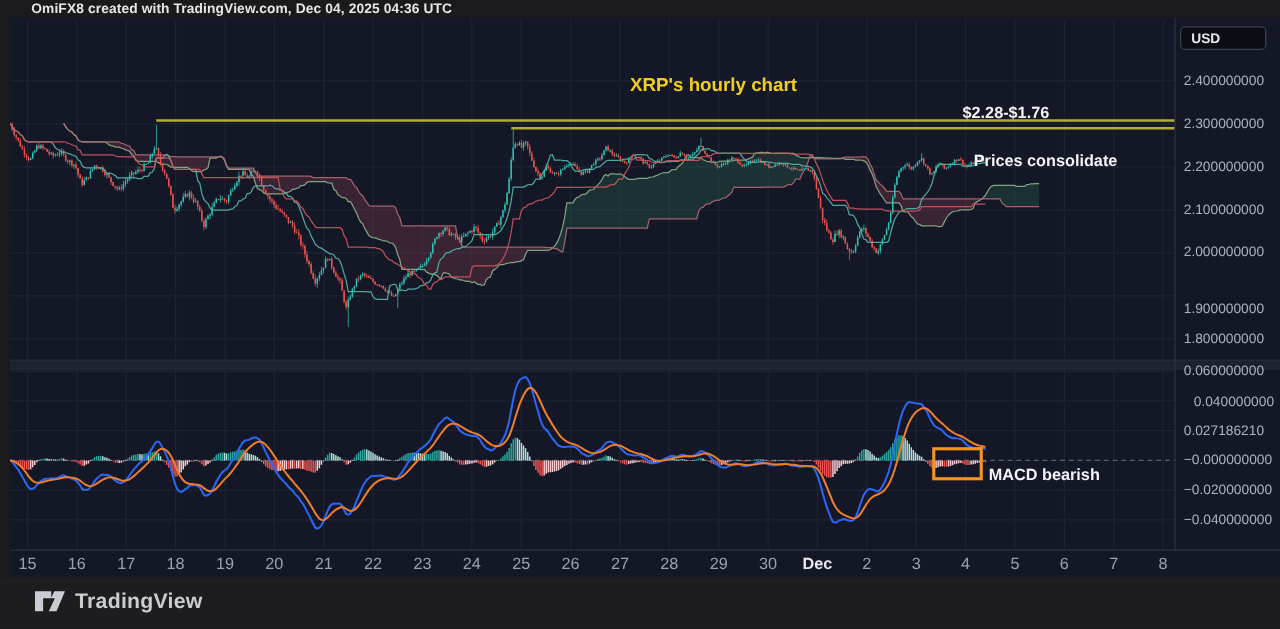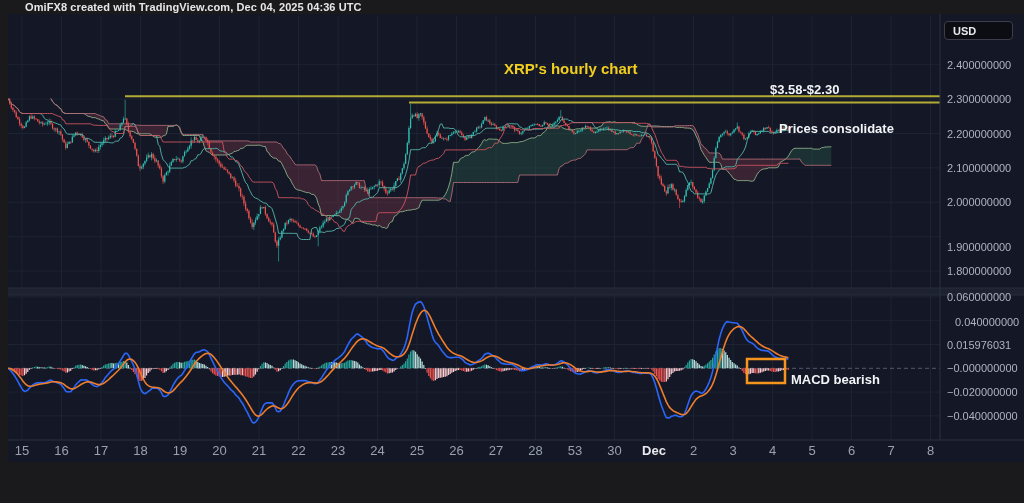--- a/index.html
+++ b/index.html
@@ -77,53 +77,62 @@
         <div class="price-label" style="top: 79.1px;">2.300000000</div>
         <div class="price-label" style="top: 113.5px;">2.200000000</div>
         <div class="price-label" style="top: 147.9px;">2.100000000</div>
         <div class="price-label" style="top: 182.3px;">2.000000000</div>
         <div class="price-label" style="top: 216.7px; margin-top: 10px;">1.900000000</div>
         <div class="price-label" style="top: 251.1px;">1.800000000</div>
       </div>
     <div id="macd-axis">
         <div class="price-label" style="top: 276.9px;">0.060000000</div>
         <div class="price-label" style="top: 302px; margin-left: 8px;">0.040000000</div>
-        <div class="price-label" style="top: 324.5px;">0.015976031</div>
+        <div class="price-label" style="top: 324.5px;">0.027186210</div>
         <div class="price-label" style="top: 348.3px;">−0.000000000</div>
         <div class="price-label" style="top: 372.1px;">−0.020000000</div>
         <div class="price-label" style="top: 395.9px;">−0.040000000</div>
       </div>
     <div id="time-axis">
         <div class="time-label" style="left: 22px; top: 430px;">15</div>
         <div class="time-label" style="left: 61.5px; top: 430px;">16</div>
         <div class="time-label" style="left: 101px; top: 430px;">17</div>
         <div class="time-label" style="left: 140.5px; top: 430px;">18</div>
         <div class="time-label" style="left: 180px; top: 430px;">19</div>
         <div class="time-label" style="left: 219.5px; top: 430px;">20</div>
         <div class="time-label" style="left: 259px; top: 430px;">21</div>
         <div class="time-label" style="left: 298.5px; top: 430px;">22</div>
         <div class="time-label" style="left: 338px; top: 430px;">23</div>
         <div class="time-label" style="left: 377.5px; top: 430px;">24</div>
         <div class="time-label" style="left: 417px; top: 430px;">25</div>
         <div class="time-label" style="left: 456.5px; top: 430px;">26</div>
         <div class="time-label" style="left: 496px; top: 430px;">27</div>
         <div class="time-label" style="left: 535.5px; top: 430px;">28</div>
-        <div class="time-label" style="left: 575px; top: 430px;">53</div>
+        <div class="time-label" style="left: 575px; top: 430px;">29</div>
         <div class="time-label" style="left: 614.5px; top: 430px;">30</div>
         <div class="time-label bold" style="left: 654px; top: 430px;">Dec</div>
         <div class="time-label" style="left: 693.5px; top: 430px;">2</div>
         <div class="time-label" style="left: 733px; top: 430px;">3</div>
         <div class="time-label" style="left: 772.5px; top: 430px;">4</div>
         <div class="time-label" style="left: 812px; top: 430px;">5</div>
         <div class="time-label" style="left: 851.5px; top: 430px;">6</div>
         <div class="time-label" style="left: 891px; top: 430px;">7</div>
         <div class="time-label" style="left: 930.5px; top: 430px;">8</div>
       </div>
 
     <div class="usd-button">USD</div>
 
     <div class="annotation ann-title" id="ann-title" style="left: 457px; top: 46px; margin-left: 47px;">XRP's hourly chart</div>
-    <div class="annotation ann-white" id="ann-resistance" style="left: 770px; top: 68px;">$3.58-$2.30</div>
+    <div class="annotation ann-white" id="ann-resistance" style="left: 770px; top: 68px;">$2.28-$1.76</div>
     <div class="annotation ann-white" id="ann-consolidate" style="left: 779px; top: 107px;">Prices consolidate</div>
     <div class="annotation ann-white" id="ann-macd" style="left: 791px; top: 358px;">MACD bearish</div>
   </div>
 
+  <div class="bottom-bar">
+    <div class="tv-logo">
+      <svg width="26" height="20" viewBox="0 0 26 20">
+        <path d="M1 2 h13 v5.5 h-6.5 V18 H1 Z" fill="#c9ccd2"></path>
+        <path d="M16.5 2 h8.5 l-6.8 16 h-6.2 l4.9 -10.5 h-3.2 Z" fill="#c9ccd2"></path>
+      </svg>
+      <span>TradingView</span>
+    </div>
+  </div>
 </div>
 
 </body></html>

